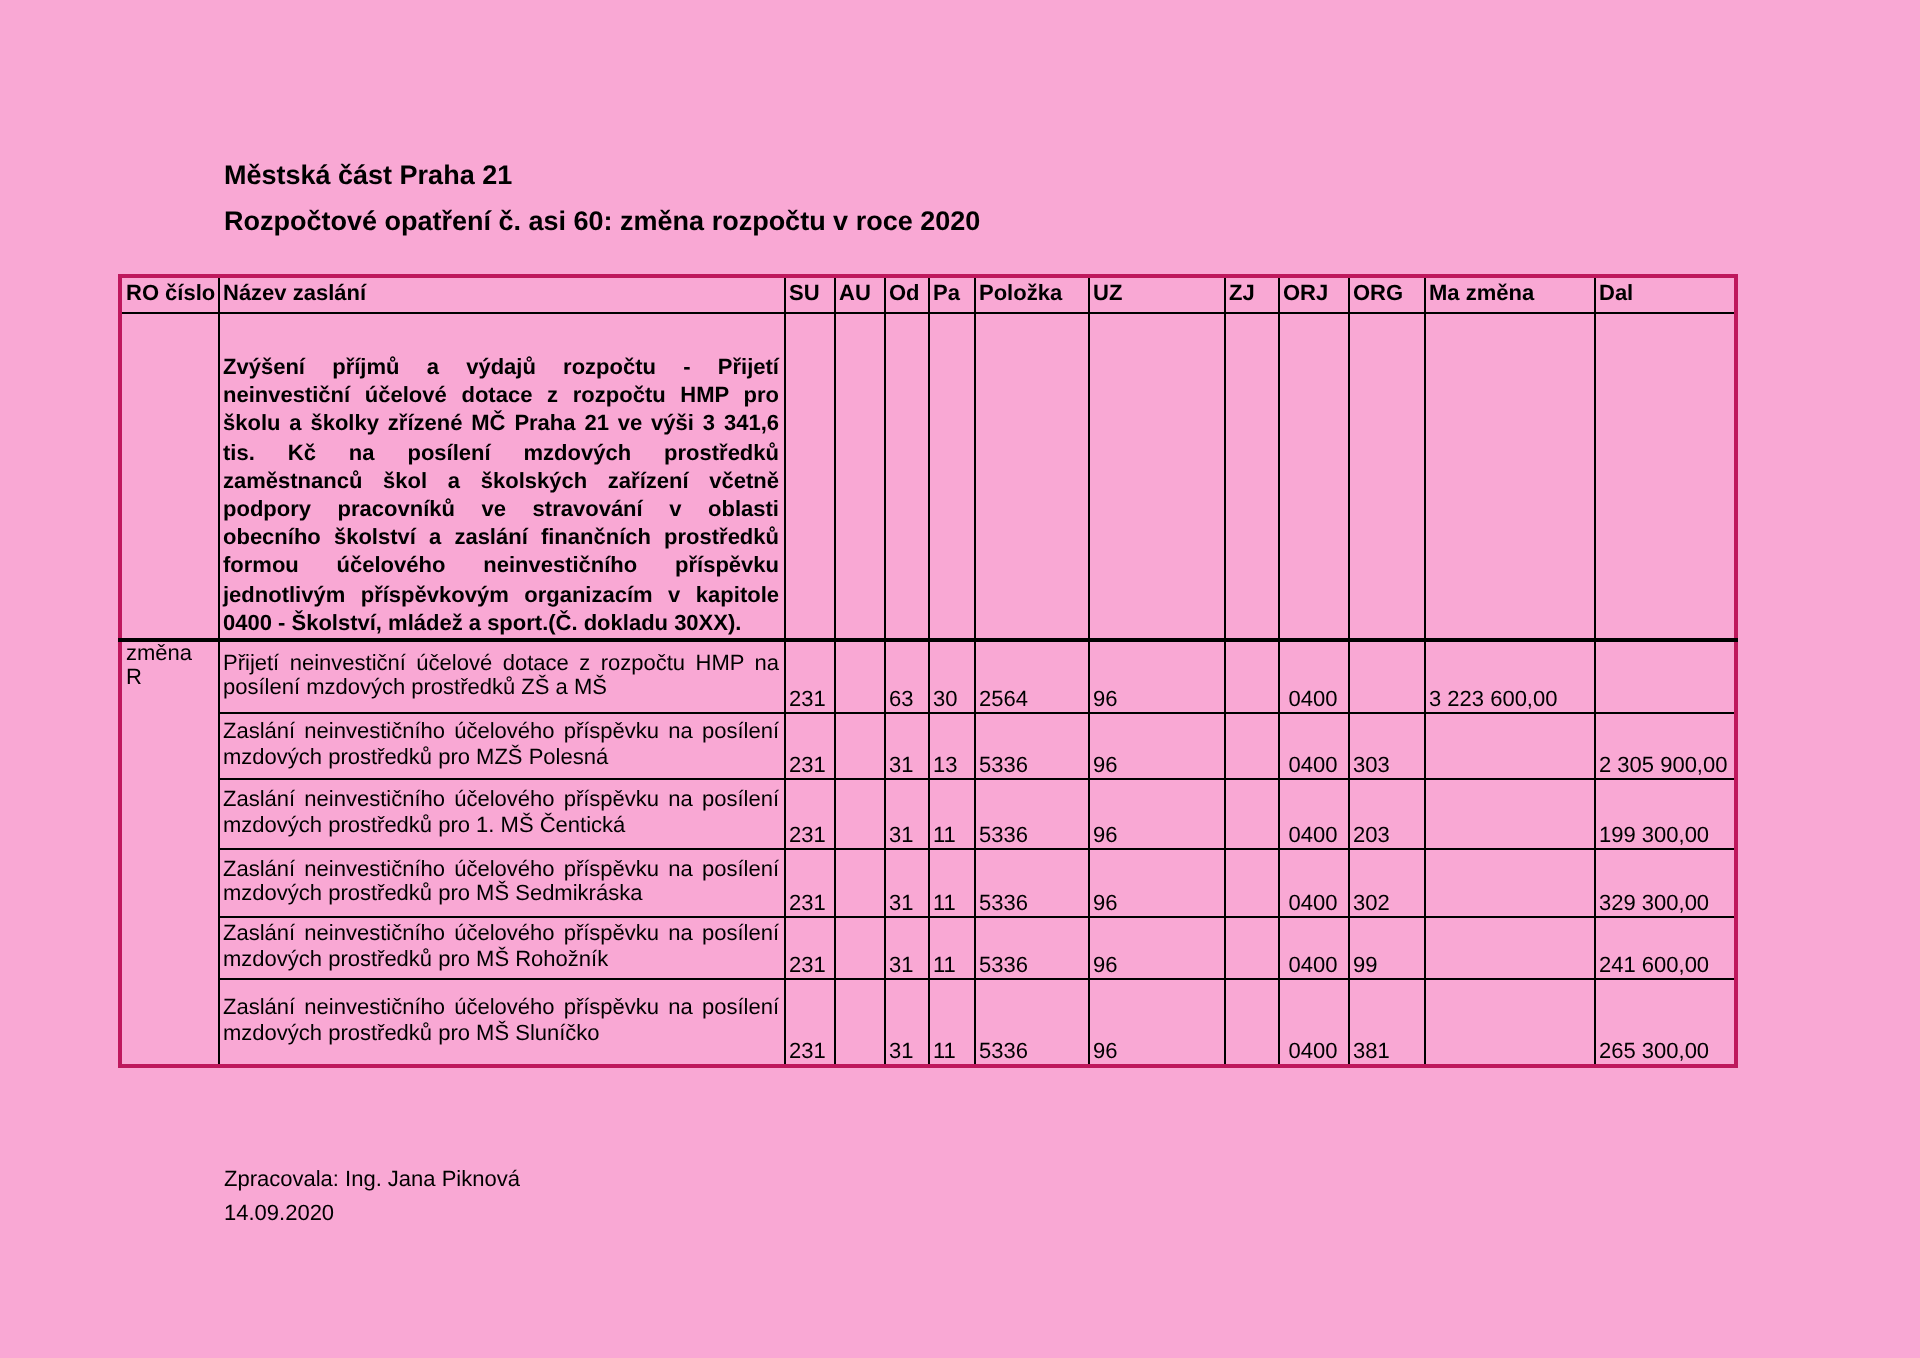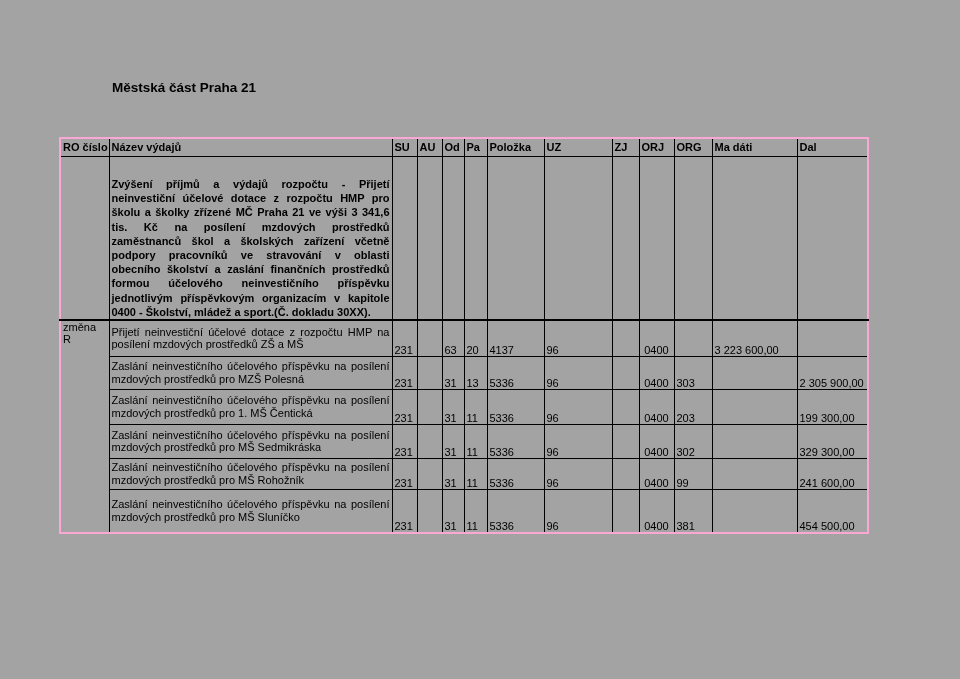--- a/index.html
+++ b/index.html
@@ -2,34 +2,34 @@
 <html><head>
 <meta charset="utf-8">
 <style>
   html, body { margin: 0; padding: 0; }
   body {
     width: 960px; height: 679px;
     background: #ffffff;
     font-family: "Liberation Sans", sans-serif;
     color: #000;
   }
-  .page { position: relative; width: 960px; height: 679px; background: #a3a3a3; overflow: hidden; }
+  .page { position: relative; width: 960px; height: 679px; background: #f9a8d4; overflow: hidden; }
 
   .doc-title {
     position: absolute; left: 112px; top: 76px;
     font-weight: bold; font-size: 13.5px; line-height: 23px;
     white-space: nowrap;
   }
 
   table.budget {
     position: absolute; left: 59px; top: 137px;
     width: 809px;
     border-collapse: collapse;
     table-layout: fixed;
-    border: 2px solid #f9a8d4;
+    border: 2px solid #be185d;
   }
   table.budget th, table.budget td {
     border: 1px solid #000;
     font-size: 11px;
     overflow: hidden;
     padding: 0 2px;
   }
   thead tr { height: 18px; }
   thead th {
     font-weight: bold;
@@ -89,20 +89,21 @@
     font-size: 11px; line-height: 17px;
   }
 </style>
 </head>
 <body>
 
 <div class="page">
 
   <div class="doc-title">
     <div>Městská část Praha 21</div>
+    <div>Rozpočtové opatření č. asi 60: změna rozpočtu v roce 2020</div>
   </div>
 
   <table class="budget">
     <colgroup>
       <col style="width:49px">
         <col style="width:283px">
         <col style="width:25px">
         <col style="width:25px">
       <col style="width:22px">
         <col style="width:23px">
@@ -110,31 +111,31 @@
         <col style="width:68px">
       <col style="width:27px">
         <col style="width:35px">
         <col style="width:38px">
         <col style="width:85px">
       <col style="width:71px">
     </colgroup>
     <thead>
       <tr>
         <th>RO číslo</th>
-        <th>Název výdajů</th>
+        <th>Název zaslání</th>
         <th>SU</th>
         <th>AU</th>
         <th>Od</th>
         <th>Pa</th>
         <th class="c">Položka</th>
         <th>UZ</th>
         <th>ZJ</th>
         <th class="c">ORJ</th>
         <th class="c">ORG</th>
-        <th class="c">Ma dáti</th>
+        <th class="c">Ma změna</th>
         <th class="c">Dal</th>
       </tr>
     </thead>
     <tbody>
       <tr class="desc-row">
         <td></td>
         <td class="desc">Zvýšení příjmů a výdajů rozpočtu - Přijetí neinvestiční účelové dotace z rozpočtu HMP pro školu a školky zřízené MČ Praha 21 ve výši 3 341,6 tis. Kč na posílení mzdových prostředků zaměstnanců škol a školských zařízení včetně podpory pracovníků ve stravování v oblasti obecního školství a zaslání finančních prostředků formou účelového neinvestičního příspěvku jednotlivým příspěvkovým organizacím v kapitole 0400 - Školství, mládež a sport.(Č. dokladu 30XX).</td>
         <td></td>
         <td></td>
         <td></td>
@@ -147,22 +148,22 @@
         <td></td>
         <td></td>
       </tr>
 
       <tr class="r1">
         <td class="ro-merged" rowspan="6">změna R</td>
         <td class="nazev">Přijetí neinvestiční účelové dotace z rozpočtu HMP na posílení mzdových prostředků ZŠ a MŠ</td>
         <td class="num">231</td>
         <td class="num"></td>
         <td class="num">63</td>
-        <td class="num">20</td>
-        <td class="num">4137</td>
+        <td class="num">30</td>
+        <td class="num">2564</td>
         <td class="num">96</td>
         <td class="num"></td>
         <td class="orj">0400</td>
         <td class="num"></td>
         <td class="num">3 223 600,00</td>
         <td class="num"></td>
       </tr>
 
       <tr class="r2">
         <td class="nazev">Zaslání neinvestičního účelového příspěvku na posílení mzdových prostředků pro MZŠ Polesná</td>
@@ -229,19 +230,23 @@
         <td class="num">231</td>
         <td class="num"></td>
         <td class="num">31</td>
         <td class="num">11</td>
         <td class="num">5336</td>
         <td class="num">96</td>
         <td class="num"></td>
         <td class="orj">0400</td>
         <td class="num">381</td>
         <td class="num"></td>
-        <td class="num">454 500,00</td>
+        <td class="num">265 300,00</td>
       </tr>
     </tbody>
   </table>
 
+  <div class="doc-footer">
+    <div>Zpracovala: Ing. Jana Piknová</div>
+    <div>14.09.2020</div>
+  </div>
 
 </div>
 
 </body></html>

